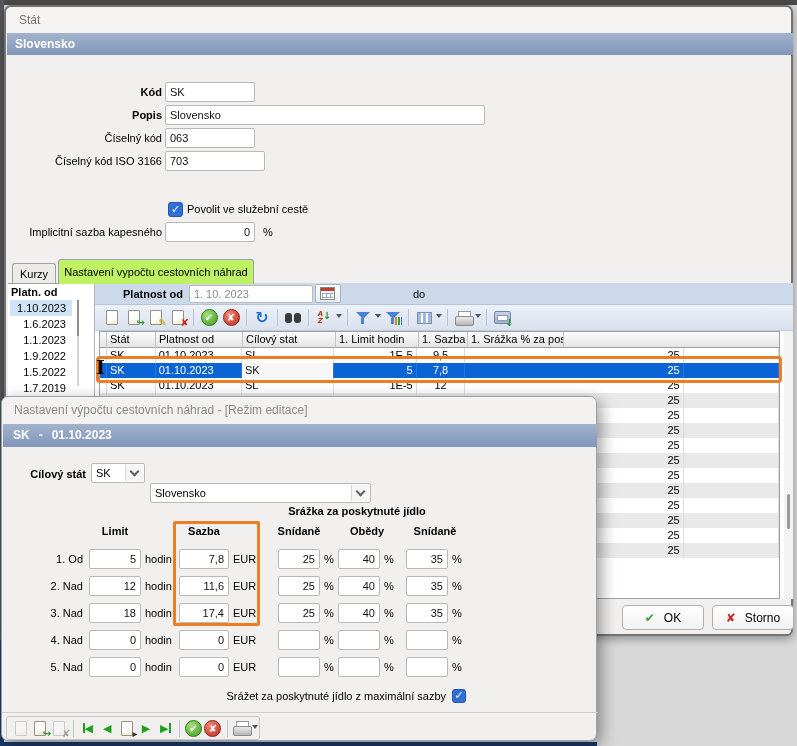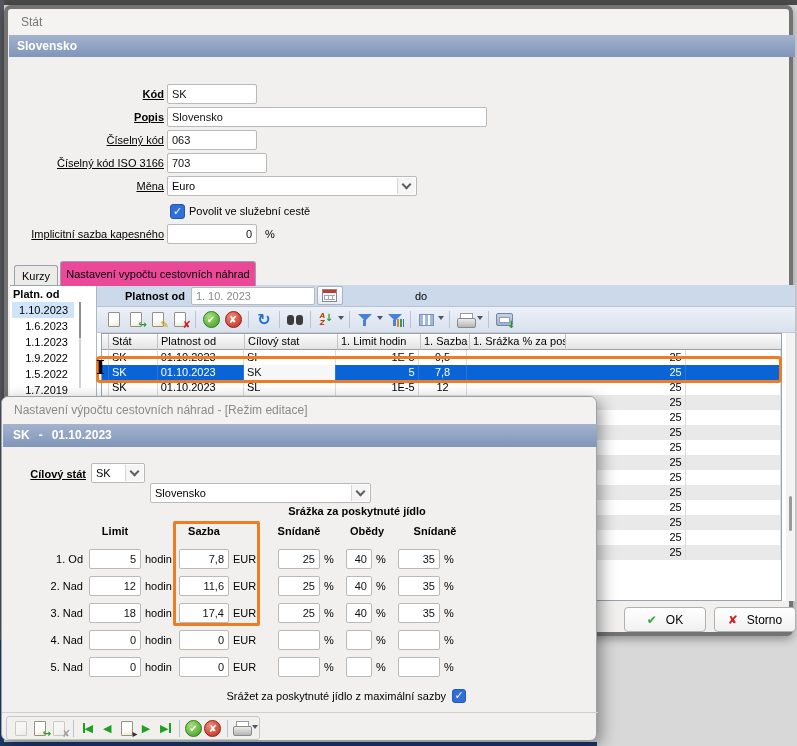--- a/index.html
+++ b/index.html
@@ -8,50 +8,50 @@
   .abs { position:absolute; }
 
   
   #edge-top   { left:0; top:0; width:797px; height:5px; background:#4a4a4a; }
   #edge-left  { left:0; top:0; width:4px; height:640px; background:#55575c; }
   #edge-left-navy { left:0; top:640px; width:4px; height:106px; background:#1c3a6b; }
   #edge-bottom-navy { left:0; top:742px; width:597px; height:4px; background:#1c3a6b; }
 
   
   #win { left:4px; top:5px; width:789px; height:631px; background:#f1f0ee;
-         border:4px solid #737373; border-radius:7px 7px 6px 6px;
+         border:2px solid #737373; border-radius:7px 7px 6px 6px;
          box-shadow:0 3px 10px rgba(0,0,0,.35);padding-left:44px; }
   #win-title { left:0; top:0; width:100%; height:26px; color:#757575; font-size:12px;
                line-height:26px; padding-left:13px; border-radius:7px 7px 0 0; background:#f4f3f1; }
   #win-header { left:1px; top:26px; width:786px; height:22px; line-height:22px;
                 background:linear-gradient(#a3b3cd,#8095ba); color:#fff; font-weight:bold;
                 font-size:12px; padding-left:8px; }
 
   
   .frow { position:absolute; left:0; display:flex; align-items:center; height:20px; }
-  .flabel { width:156px; text-align:right; margin-right:3px;text-decoration:underline; }
+  .flabel { width:156px; text-align:right; margin-right:3px; }
   .b { font-weight:bold; }
   .u { text-decoration:underline; }
   .inp { border:1px solid #b9b9b9; background:#fff; border-radius:2px; height:20px;
          font:11px "Liberation Sans",sans-serif; padding:0 4px; color:#111; }
   .inp.num { text-align:right; }
   .combo { position:relative; height:20px; border:1px solid #b9b9b9; border-radius:2px;
            background:#fff; display:flex; align-items:center; padding-left:4px; }
   .cbtn { position:absolute; right:1px; top:1px; bottom:1px; width:18px; background:#f5f5f5;
           border-left:1px solid #d6d6d6; display:flex; align-items:center; justify-content:center;
           border-radius:0 2px 2px 0; }
   .chev { width:7px; height:7px; border-right:2px solid #5f5f5f; border-bottom:2px solid #5f5f5f;
           transform:rotate(45deg); margin-top:-4px; }
   .cb { width:15px; height:15px; background:#2f6fd8; border:1px solid #2257b4; border-radius:3px;
         color:#fff; font:bold 11px/13px "DejaVu Sans",sans-serif; text-align:center; }
 
   
   #tabs { left:2px; top:252px; width:785px; height:25px; }
   #tabs::after { content:""; position:absolute; left:0; right:0; bottom:0; height:1px; background:#9aa2ad; }
-  .tab { position:absolute; background:#ec4899; border:1px solid #9aa2ad; border-bottom:none;
+  .tab { position:absolute; background:#bef264; border:1px solid #9aa2ad; border-bottom:none;
          border-radius:3px 3px 0 0; text-align:center; }
   #tab-kurzy { left:4px; top:4px; width:44px; height:21px; line-height:20px; background:#ecebe8; }
   #tab-nastaveni { left:50px; top:0; width:196px; height:25px; line-height:24px; z-index:2; }
 
   
   #sidebar { left:2px; top:277px; width:86px; height:315px; background:#fff; }
   #sidebar-h { padding:2px 0 2px 3px; }
   .sitem { width:62px; height:16px; line-height:16px; text-align:right; padding-right:6px; margin-left:2px; }
   .sitem.sel { background:#cfe4f8; }
   #side-scroll { position:absolute; left:69px; top:16px; width:2px; height:86px; background:#d2d2d2; }
@@ -170,21 +170,21 @@
   .colh { position:absolute; top:128px; font-weight:bold; text-align:center; }
   #dlg-rows { position:absolute; left:0; top:152px; width:100%; }
   .drow { display:flex; align-items:center; height:20px; margin-bottom:7px; }
   .dlabel { width:81px; text-align:right; }
   .drow .inp { width:52px; margin-left:6px; text-align:right; }
   .drow .unit-h { width:30px; margin-left:4px; }
   .drow .inp.rate { width:50px; margin-left:4px; }
   .drow .unit-c { width:26px; margin-left:4px; }
   .drow .inp.bf { width:42px; margin-left:19px; }
   .drow .pct { width:12px; margin-left:4px; }
-  .drow .inp.lu { width:26px; margin-left:10px; }
+  .drow .inp.lu { width:42px; margin-left:2px; }
   .drow .inp.di { width:42px; margin-left:10px; }
   #orange-col-box { left:171px; top:124px; width:87px; height:105px; border:3px solid #ee7c22;
                     border-radius:2px; z-index:3; }
   #dlg-cbrow { left:150px; top:292px; width:316px; display:flex; align-items:center; gap:6px; }
   #dlg-cbrow .lbl { width:294px; text-align:right; }
   #dlg-cbrow .cb { width:14px; height:14px; line-height:12px; }
   #dlg-toolbar { left:0; top:315px; width:596px; height:30px; border-top:1px solid #cfcfcf; }
   #dlg-toolbox { position:absolute; left:4px; top:3px; width:254px; height:24px; border:1px solid #c6c6c6;
                  border-radius:3px; display:flex; align-items:center; padding-left:4px; }
 </style>
@@ -209,29 +209,20 @@
     <input class="inp" style="width: 320px;" readonly="" value="Slovensko">
   </div>
   <div class="frow" style="top:121px">
     <span class="flabel">Číselný kód</span>
     <input class="inp" style="width: 90px;" readonly="" value="063">
   </div>
   <div class="frow" style="top:144px">
     <span class="flabel">Číselný kód ISO 3166</span>
     <input class="inp" style="width: 100px;" readonly="" value="703">
   </div>
-  <div class="frow" style="top:167px">
-    <span class="flabel u">Měna</span>
-    <div class="combo" style="width:250px">
-      <span>Euro</span>
-      <span class="cbtn">
-          <span class="chev"></span>
-        </span>
-    </div>
-  </div>
   <div class="frow" style="top:192px;left:162px">
     <span class="cb">✓</span>
     <span style="margin-left:4px">Povolit ve služební cestě</span>
   </div>
   <div class="frow" style="top:215px">
     <span class="flabel">Implicitní sazba kapesného</span>
     <input class="inp num" style="width: 90px;" readonly="" value="0">
     <span style="margin-left:8px">%</span>
   </div>
 

